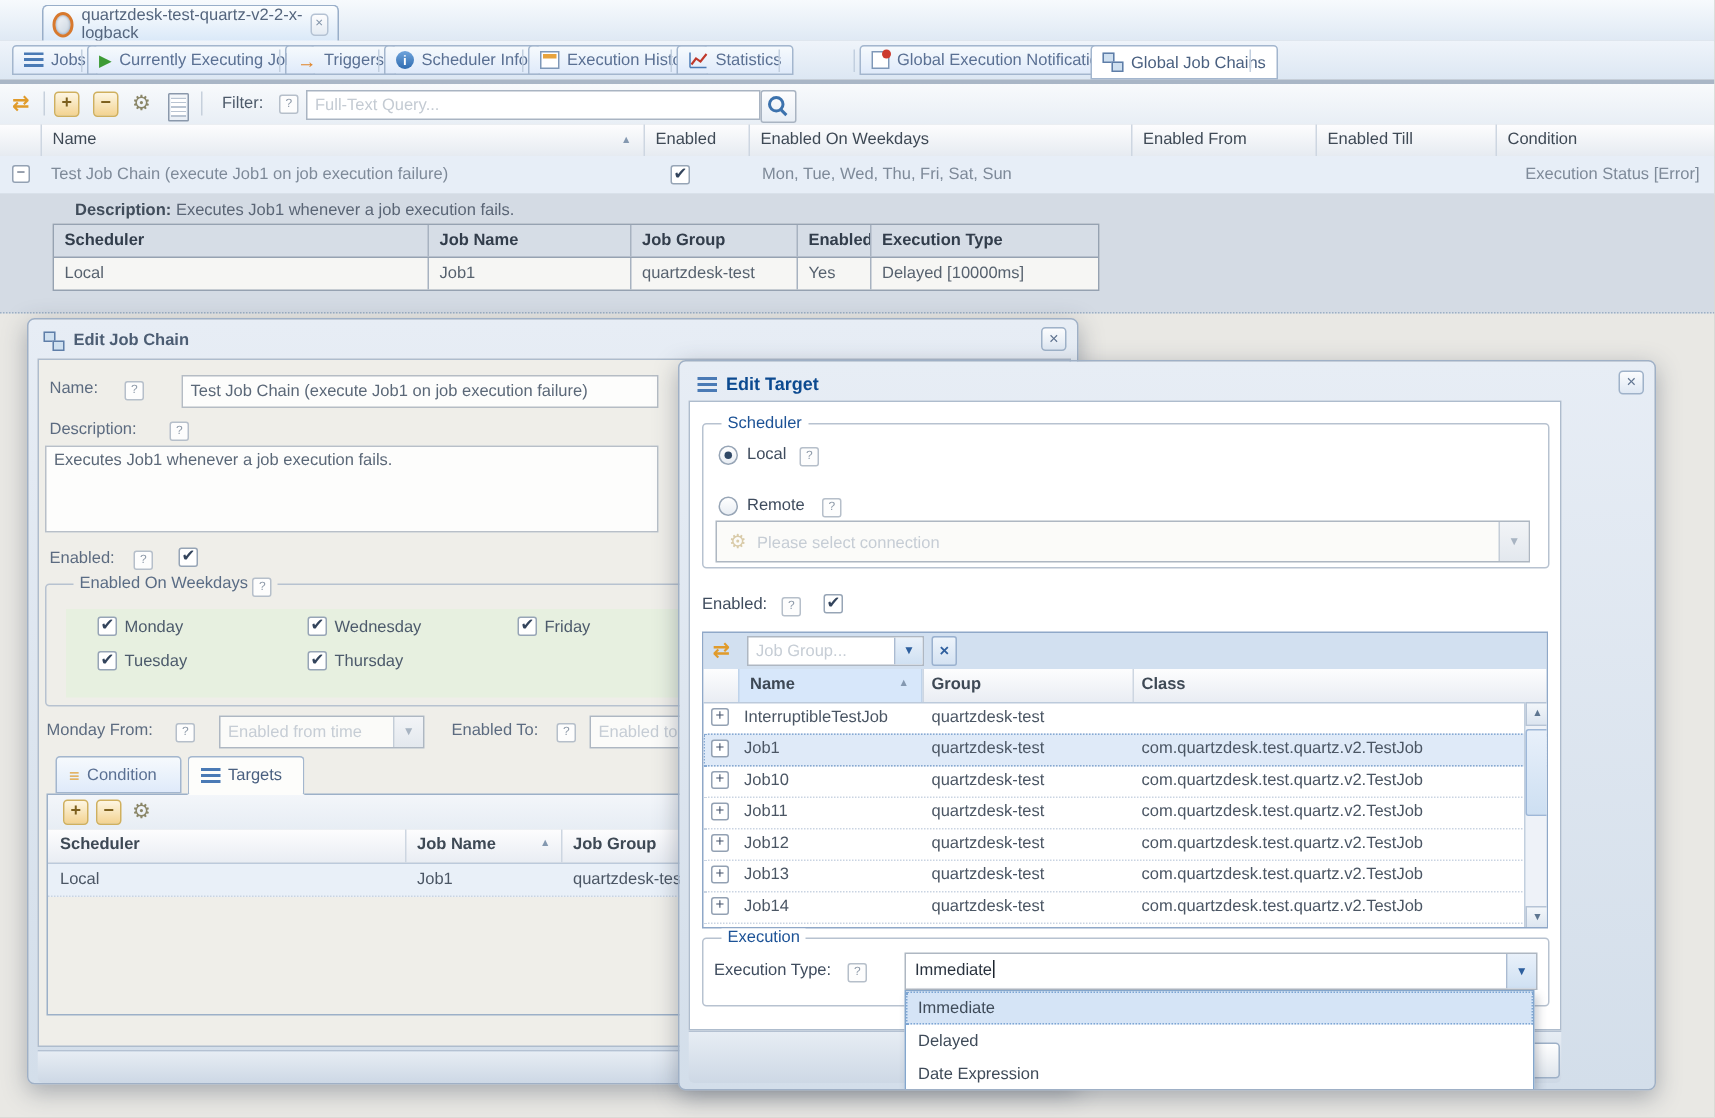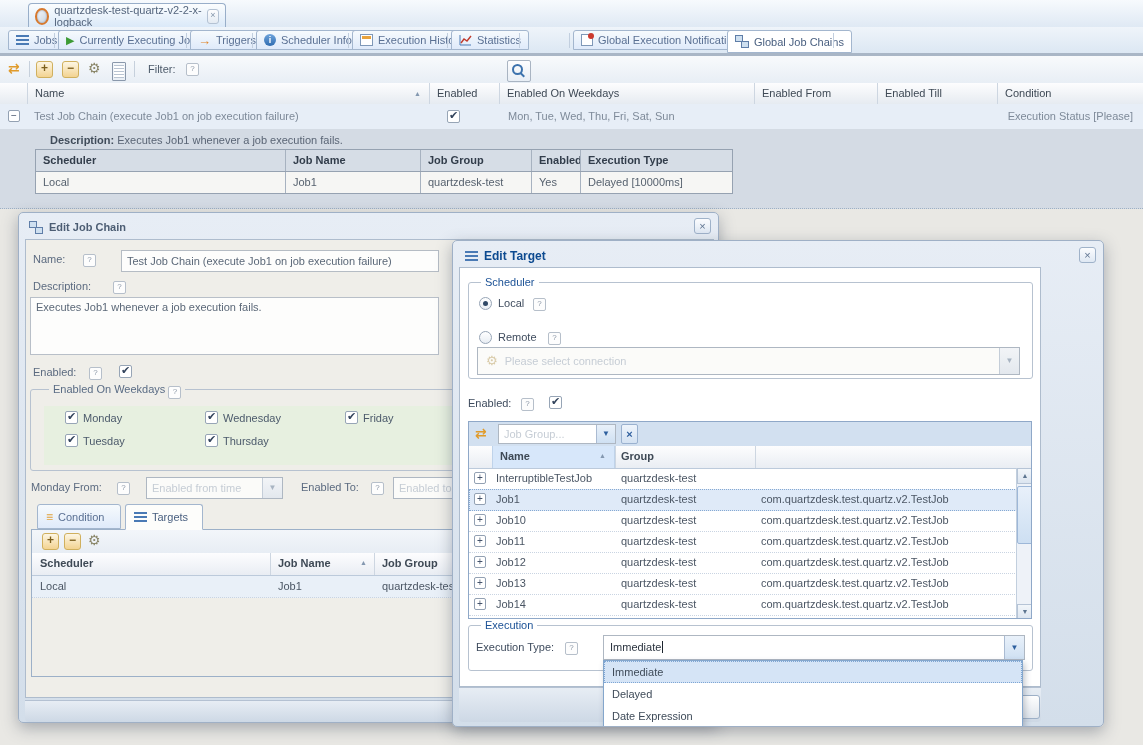--- a/index.html
+++ b/index.html
@@ -153,41 +153,42 @@
   <div class="abs toolbar">
     <span class="abs ic-refresh" style="left:8px;top:4px;">⇄</span>
     <div class="tb-sep" style="left:29px;"></div>
     <span class="abs obtn" style="left:36px;top:5px;">+</span>
     <span class="abs obtn" style="left:62px;top:5px;">−</span>
     <span class="abs ic-gear" style="left:88px;top:4px;">⚙</span>
     <span class="abs ic-doc" style="left:112px;top:6px;"></span>
     <div class="tb-sep" style="left:134px;"></div>
     <span class="abs lbl" style="left:148px;top:7px;color:#4d5a6a;">Filter:</span>
     <span class="abs hlp" style="left:186px;top:7px;">?</span>
+    <input class="flt-input" style="left: 204px; top: 4px; width: 303px;" placeholder="Full-Text Query...">
     <span class="abs srch-btn" style="left:507px;top:4px;">
         <span class="ic-mag"></span>
       </span>
   </div>
 
   <div class="abs grid-hd">
     <div class="ghc" style="left:0;width:28px;"></div>
     <div class="ghc" style="left:28px;width:402px;"><span>Name</span><span class="abs sort-asc" style="right:8px;top:0;">▲</span></div>
     <div class="ghc" style="left:430px;width:70px;"><span>Enabled</span></div>
     <div class="ghc" style="left:500px;width:255px;"><span>Enabled On Weekdays</span></div>
     <div class="ghc" style="left:755px;width:123px;"><span>Enabled From</span></div>
     <div class="ghc" style="left:878px;width:120px;"><span>Enabled Till</span></div>
     <div class="ghc" style="left:998px;width:145px;border-right:none;"><span>Condition</span></div>
   </div>
 
   <div class="abs grid-row">
     <span class="exp" style="left:8px;top:6px;">−</span>
     <span class="abs lbl" style="left:34px;top:6px;">Test Job Chain (execute Job1 on job execution failure)</span>
     <span class="cb checked" style="left:447px;top:6px;"></span>
     <span class="abs lbl" style="left:508px;top:6px;">Mon, Tue, Wed, Thu, Fri, Sat, Sun</span>
-    <span class="abs lbl" style="right:10px;top:6px;">Execution Status [Please]</span>
+    <span class="abs lbl" style="right:10px;top:6px;">Execution Status [Error]</span>
   </div>
 
   <div class="abs grid-detail">
     <span class="abs lbl" style="left:35px;top:5px;margin-left:15px;"><b style="color:#404c5a;">Description:</b> <span>Executes Job1 whenever a job execution fails.</span></span>
     <div class="ntbl">
       <div class="hrow">
         <div class="ntc" style="left:0;width:250px;">Scheduler</div>
         <div class="ntc" style="left:250px;width:135px;">Job Name</div>
         <div class="ntc" style="left:385px;width:111px;">Job Group</div>
         <div class="ntc" style="left:496px;width:49px;">Enabled</div>
@@ -316,20 +317,21 @@
           <span class="ph" style="padding-left:5px;">Job Group...</span>
           <span class="trig" style="width:18px;">▼</span>
         </div>
         <span class="abs" style="left:152px;top:2px;width:17px;height:20px;border:1px solid #9ab1cf;border-radius:2px;background:linear-gradient(#eef4fb,#d4e2f2);color:#2f5f9e;font-weight:bold;text-align:center;line-height:18px;box-sizing:border-box;">×</span>
       </div>
       <div class="phd" style="top:24px;">
         <div class="abs" style="left:23px;top:0;width:123px;height:22px;background:#d7e7fa;border-left:1px solid #bfd3ea;border-right:1px solid #bfd3ea;box-sizing:border-box;"></div>
         <div class="pcell" style="left:31px;width:90px;font-weight:bold;">Name</div>
         <span class="abs sort-asc" style="left:130px;top:6px;">▲</span>
         <div class="pcell" style="left:152px;width:120px;font-weight:bold;">Group</div>
+        <div class="pcell" style="left:292px;width:240px;font-weight:bold;">Class</div>
         <div class="abs" style="left:146px;top:0;width:1px;height:22px;background:#cdd6e1;"></div>
         <div class="abs" style="left:286px;top:0;width:1px;height:22px;background:#cdd6e1;"></div>
       </div>
 
       <div class="prow" style="top:46px;">
         <span class="exp" style="left:5px;top:4px;">+</span>
         <div class="pcell" style="left:27px;width:118px;">InterruptibleTestJob</div>
         <div class="pcell" style="left:152px;width:130px;">quartzdesk-test</div>
       </div>
       <div class="prow" style="top:67px;background:#dfeaf8;outline:1px dotted #86a9d2;outline-offset:-1px;">

